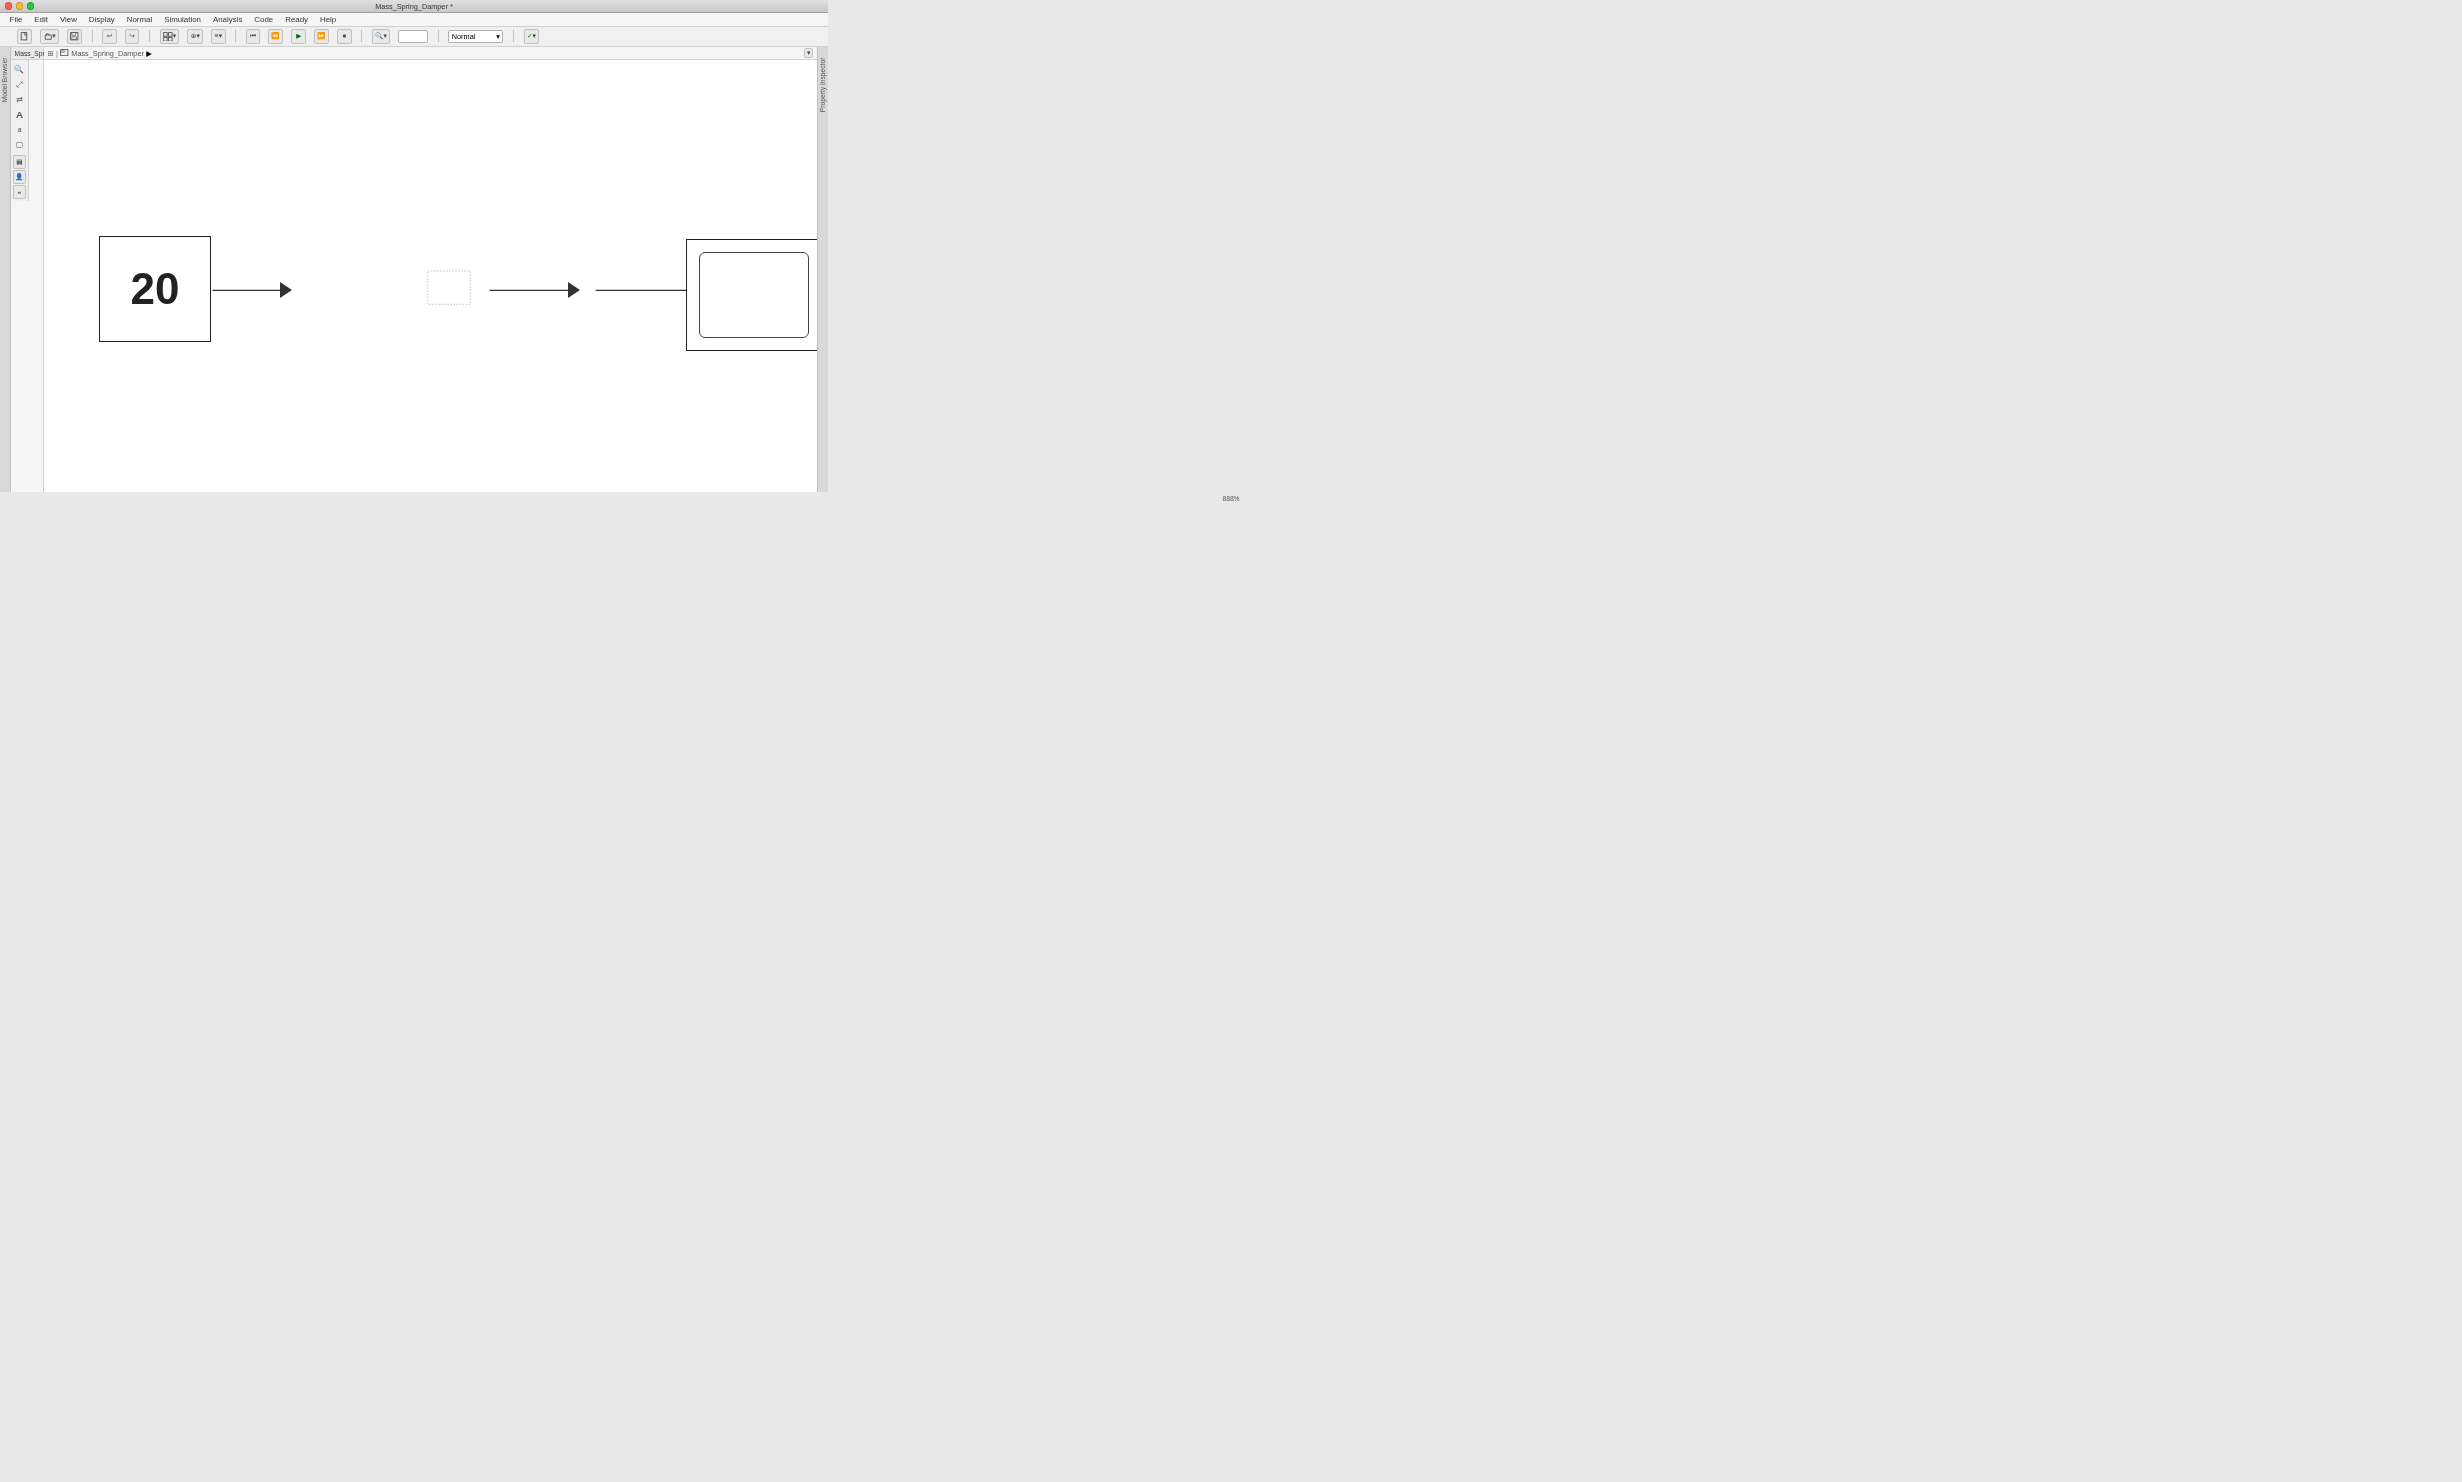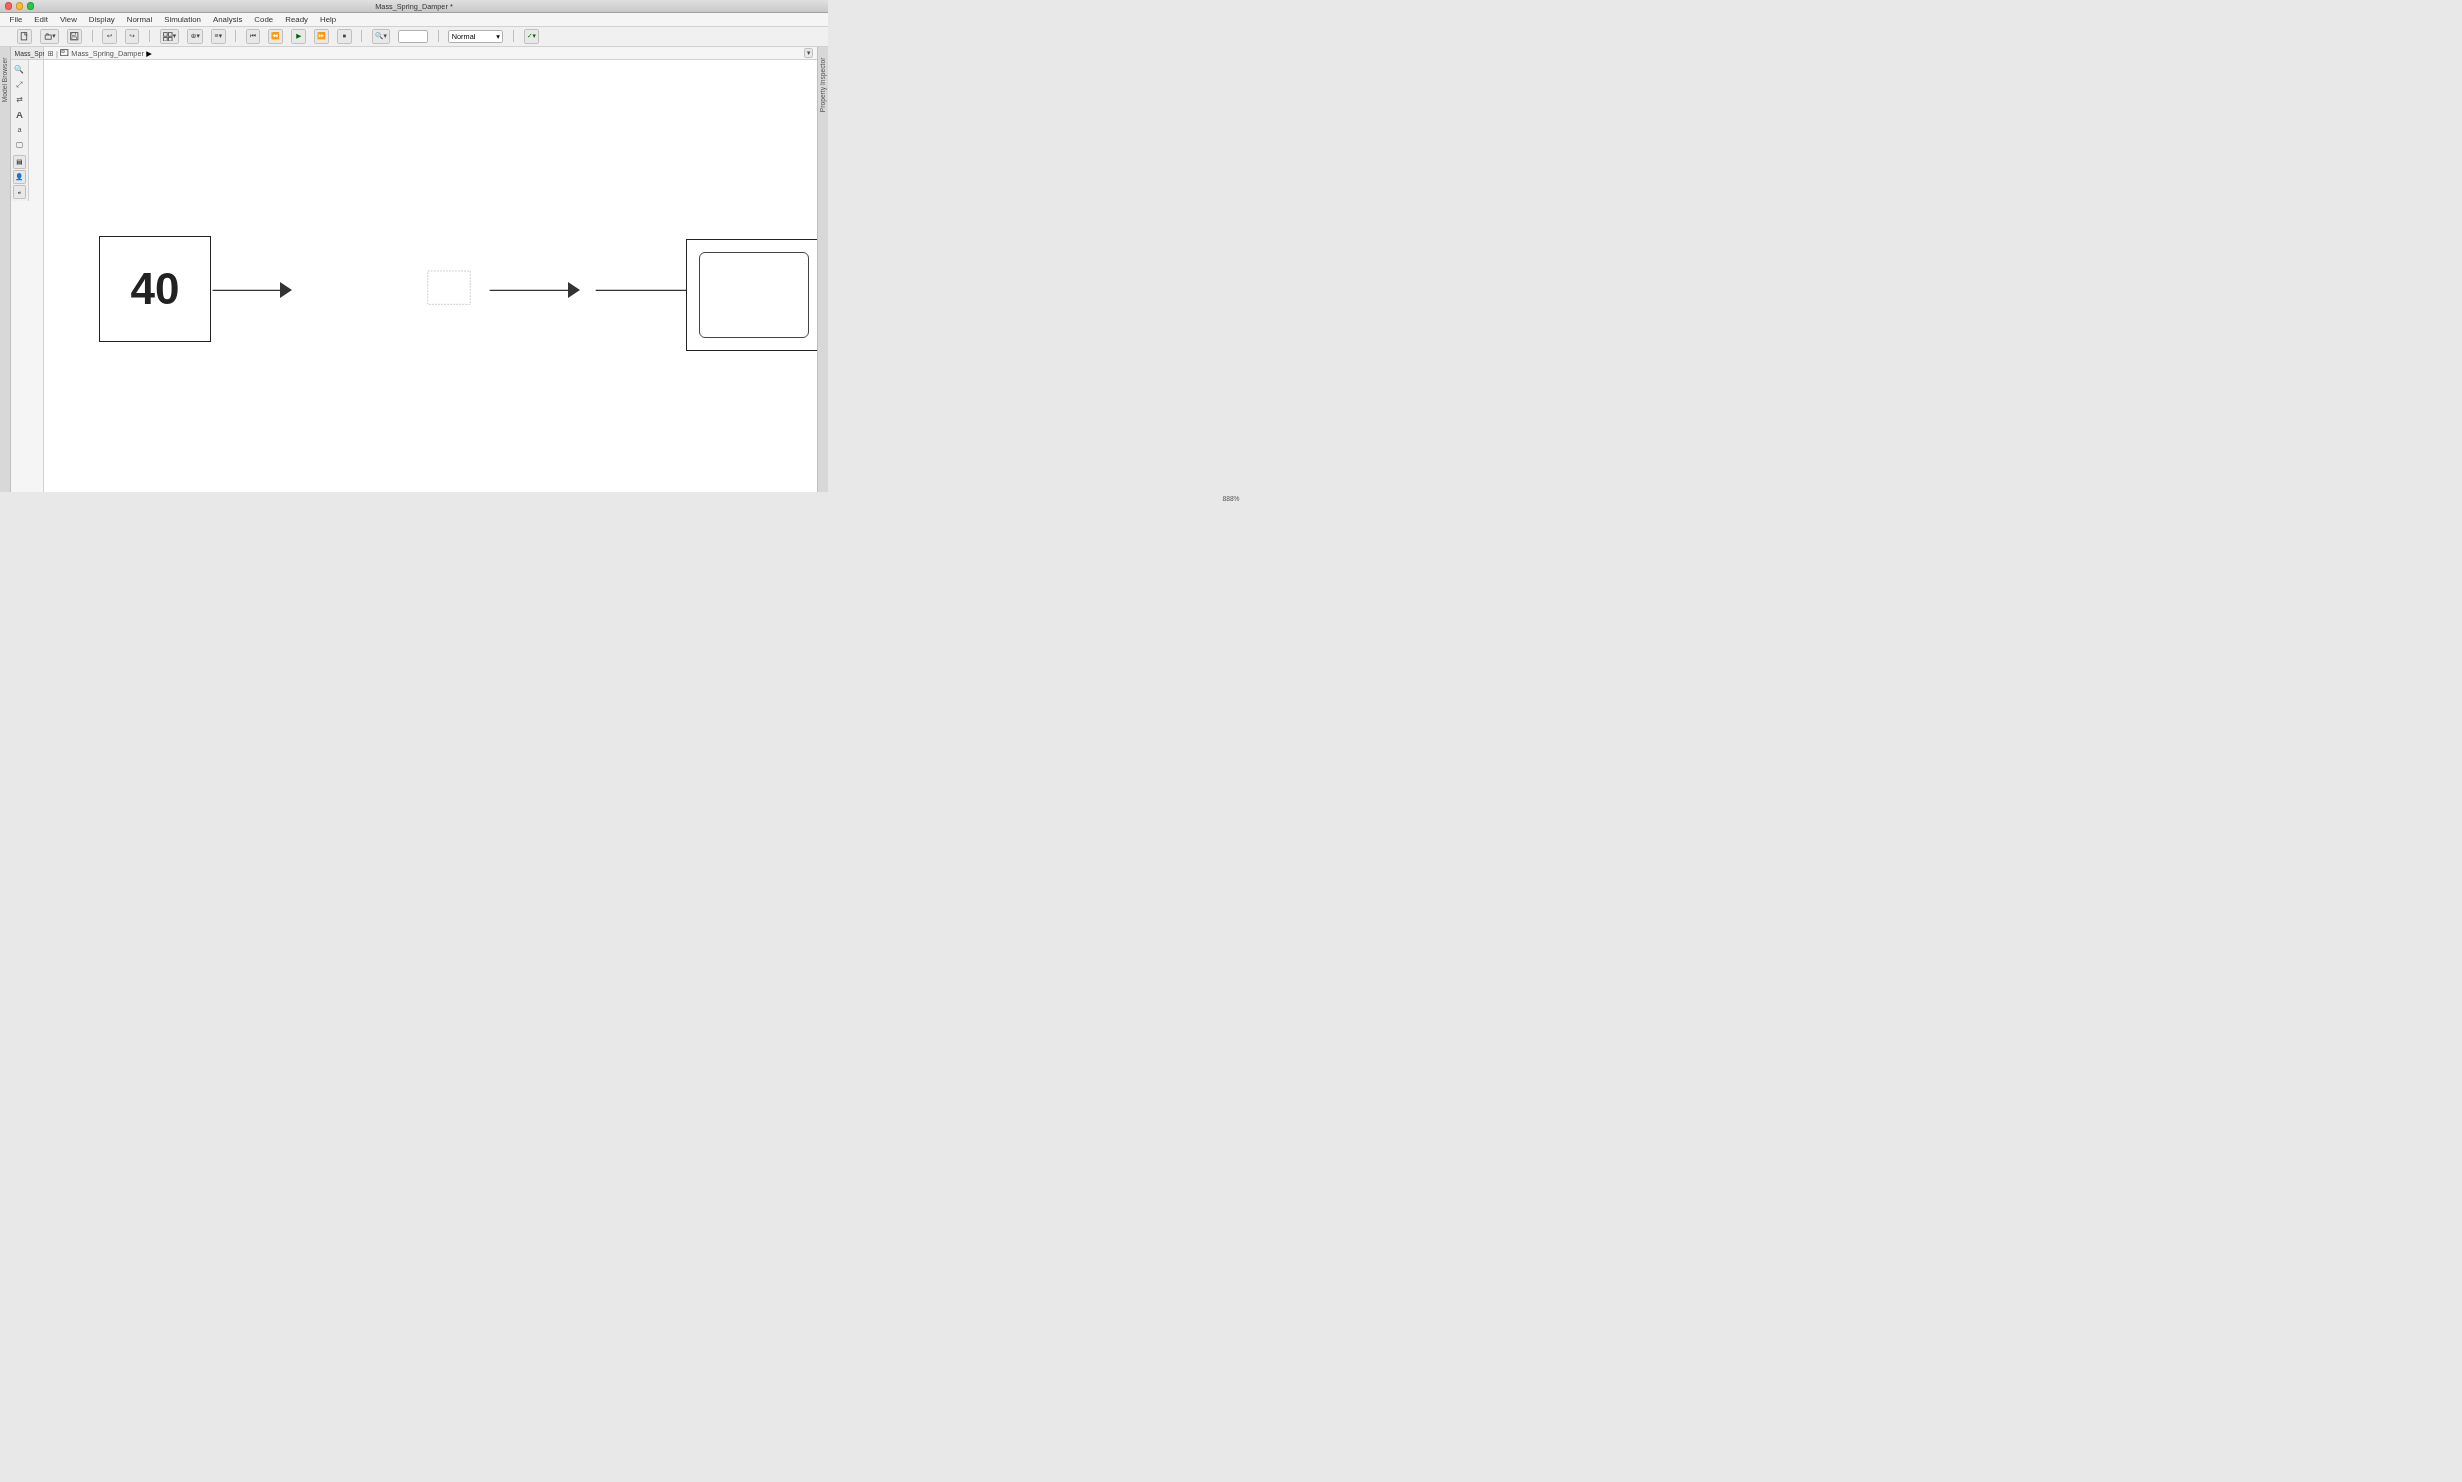--- a/index.html
+++ b/index.html
@@ -490,21 +490,21 @@
         <line x1="278" y1="380" x2="395" y2="380" stroke="#333" stroke-width="2"></line>
 
         <line x1="735" y1="380" x2="870" y2="380" stroke="#333" stroke-width="2"></line>
 
         <line x1="910" y1="380" x2="1063" y2="380" stroke="#333" stroke-width="2"></line>
 
         <rect x="633" y="348" width="70" height="55" fill="none" stroke="#aaa" stroke-width="1" stroke-dasharray="3,2"></rect>
       </svg>
 
       <div id="constant-block" class="block">
-        <div class="block-label">40</div>
+        <div class="block-label">20</div>
       </div>
 
       <div class="arrow-head arrow-right" style="position:absolute; left:236px; top:222px;"></div>
 
 
       <div class="arrow-head arrow-right" style="position:absolute; left:524px; top:222px;"></div>
 
       <div id="scope-block" class="block">
         <div id="scope-inner"></div>
       </div>

